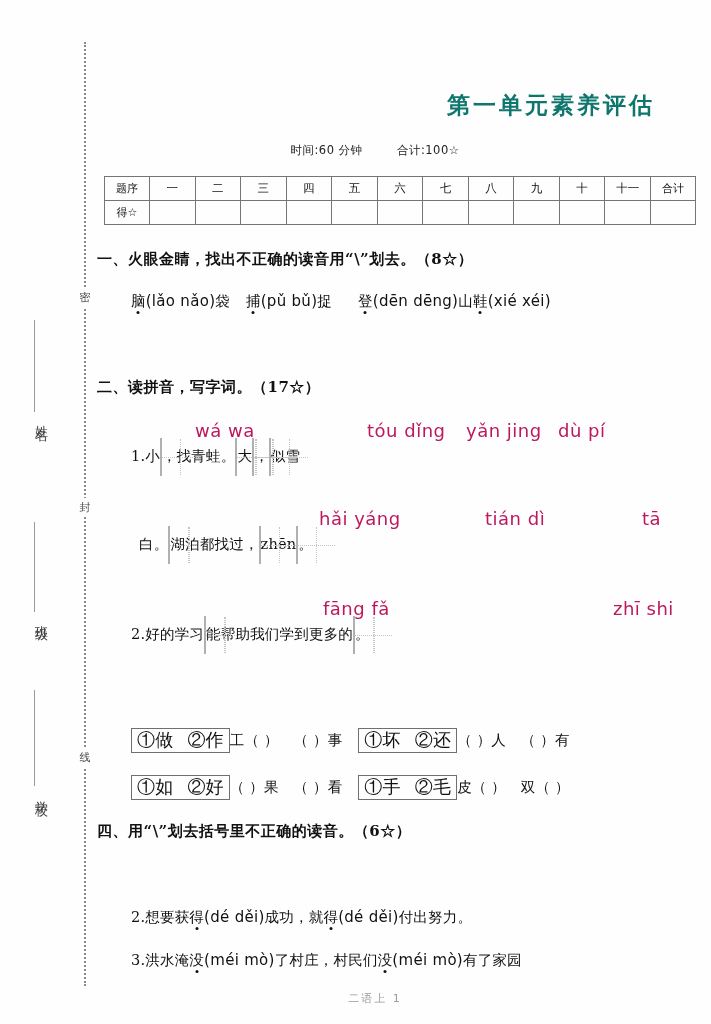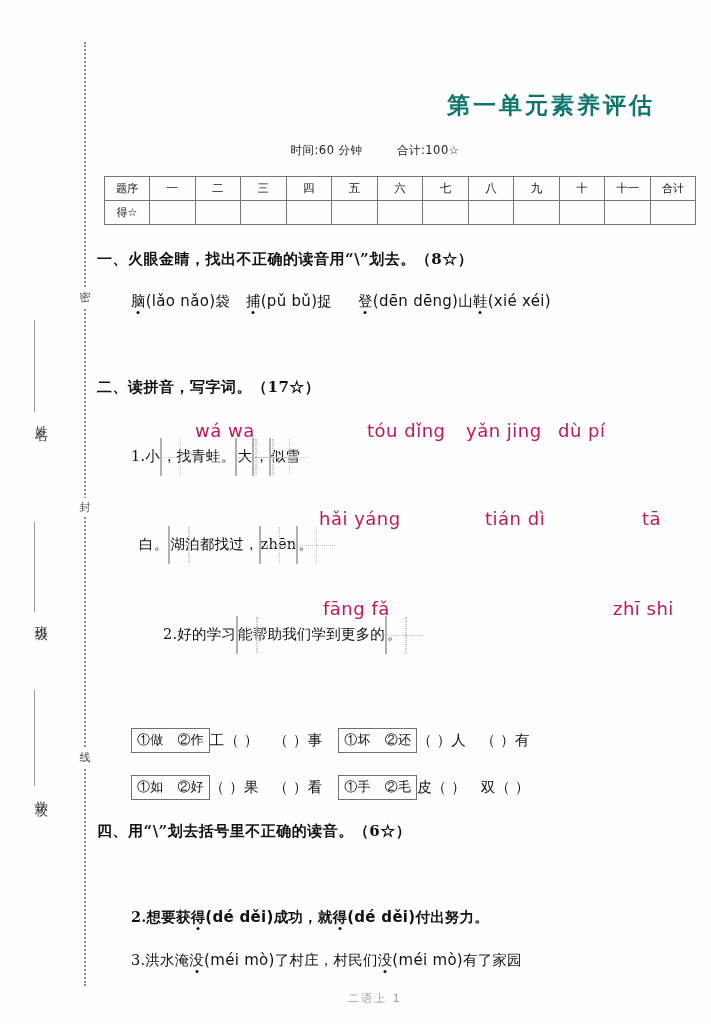--- a/index.html
+++ b/index.html
@@ -200,21 +200,21 @@
     color: #be185d;
     white-space: nowrap;
     letter-spacing: 0.5px;
   }
 
   
   .choicebox {
     display: inline-block;
     border: 1px solid #6f6f6f;
     padding: 1px 5px 2px 5px;
-    font-size: 13px;
+    font-size: 18px;
     font-family: "DejaVu Serif", "Liberation Serif", serif;
     vertical-align: middle;
     line-height: 20px;
   }
   .choicebox .opt + .opt { margin-left: 14px; }
 
   
   .footer {
     position: absolute;
     bottom: 18px; left: 0; width: 560px;
@@ -319,37 +319,37 @@
     <div class="pyrow" style="top:508px; left:390px;">tián  dì</div>
     <div class="pyrow" style="top:508px; left:547px;text-align:right;">tā</div>
 
     <div class="q-line" style="top:526px; left:44px;">
       <span>白。</span><span class="tzg"><span class="cell"></span><span class="cell"></span></span><span>湖泊都找过，</span><span class="tzg"><span class="cell"></span><span class="cell"></span></span><span>zhēn</span><span class="tzg"><span class="cell"></span></span><span>。</span>
     </div>
 
     <div class="pyrow" style="top:598px; left:228px;">fāng  fǎ</div>
     <div class="pyrow" style="top:598px; left:518px;">zhī  shi</div>
 
-    <div class="q-line" style="top:616px; left:36px;margin-left:32px;">
+    <div class="q-line" style="top:616px; left:36px;">
       <span>2.</span><span>好的学习</span><span class="tzg"><span class="cell"></span><span class="cell"></span></span><span>能帮助我们学到更多的</span><span class="tzg"><span class="cell"></span><span class="cell"></span></span><span>。</span>
     </div>
 
 
     <div class="q-line" style="top:728px; left:36px;">
       <span class="choicebox"><span class="opt">①做</span><span class="opt">②作</span></span><span>工（    ）　（    ）事</span><span class="sp-m"></span><span class="choicebox"><span class="opt">①坏</span><span class="opt">②还</span></span><span>（    ）人　（    ）有</span>
     </div>
 
     <div class="q-line" style="top:775px; left:36px;">
       <span class="choicebox"><span class="opt">①如</span><span class="opt">②好</span></span><span>（    ）果　（    ）看</span><span class="sp-m"></span><span class="choicebox"><span class="opt">①手</span><span class="opt">②毛</span></span><span>皮（    ）　双（    ）</span>
     </div>
 
     <div class="sec-head" style="top:822px;">四、用“\”划去括号里不正确的读音。（6☆）</div>
 
 
-    <div class="q-line" style="top:908px; left:36px;font-weight:bold;">
+    <div class="q-line" style="top:908px; left:36px;">
       <span>2.</span><span>想要获</span><span class="dotmark">得</span><span class="py">(dé   děi)</span><span>成功，就</span><span class="dotmark">得</span><span class="py">(dé   děi)</span><span>付出努力。</span>
     </div>
 
     <div class="q-line" style="top:951px; left:36px;">
       <span>3.</span><span>洪水淹</span><span class="dotmark">没</span><span class="py">(méi   mò)</span><span>了村庄，村民们</span><span class="dotmark">没</span><span class="py">(méi   mò)</span><span>有了家园</span>
     </div>
 
     <div class="footer">二语上   1</div>
 
   </div>

